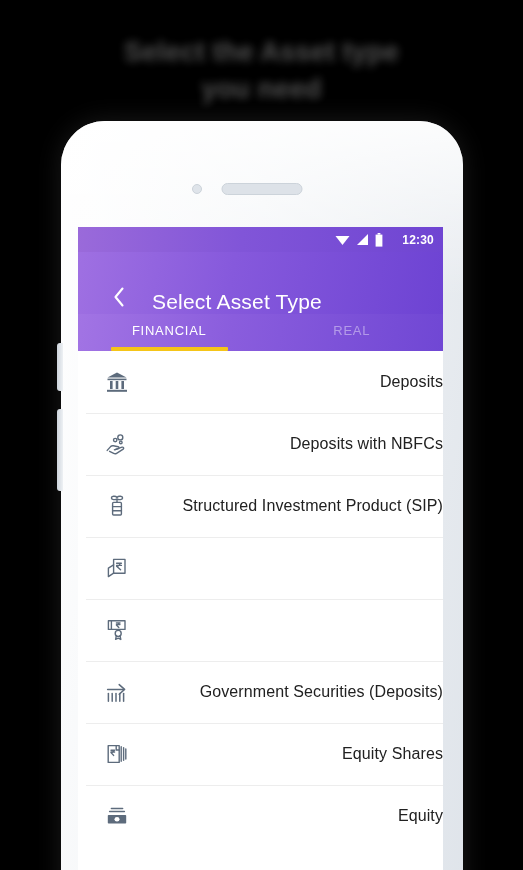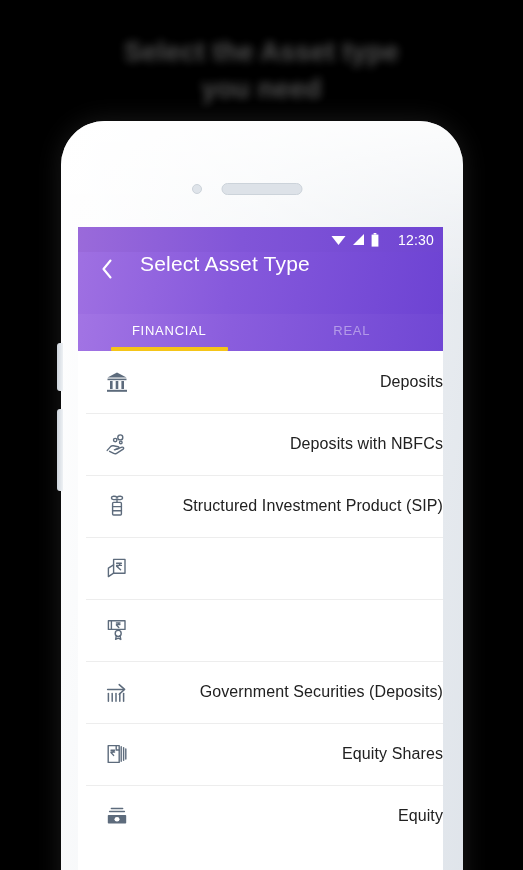--- a/index.html
+++ b/index.html
@@ -100,33 +100,33 @@
     background: linear-gradient(90deg, #9a6ada 0%, #8155d8 45%, #6f45d2 100%);
     display: flex;
     align-items: center;
     justify-content: flex-end;
     padding-right: 9px;
     gap: 6px;
   }
   .sb-icon { display: block; }
   .sb-time {
     color: #ffffff;
-    font-size: 14px;
-    font-weight: 400;
+    font-size: 12px;
+    font-weight: 700;
     letter-spacing: 0.2px;
     margin-left: 13px;
   }
 
   
   .appbar {
     height: 62px;
     background: linear-gradient(100deg, #9f70e2 0%, #8659dc 42%, #6d43d3 100%);
     display: flex;
-    align-items: flex-start;
-    padding-left: 16px;
+    align-items: flex-end;
+    padding-left: 28px;
   }
   .back-btn {
     width: 26px;
     height: 34px;
     display: flex;
     align-items: center;
     justify-content: center;
     cursor: pointer;
     flex: 0 0 auto;
   }

